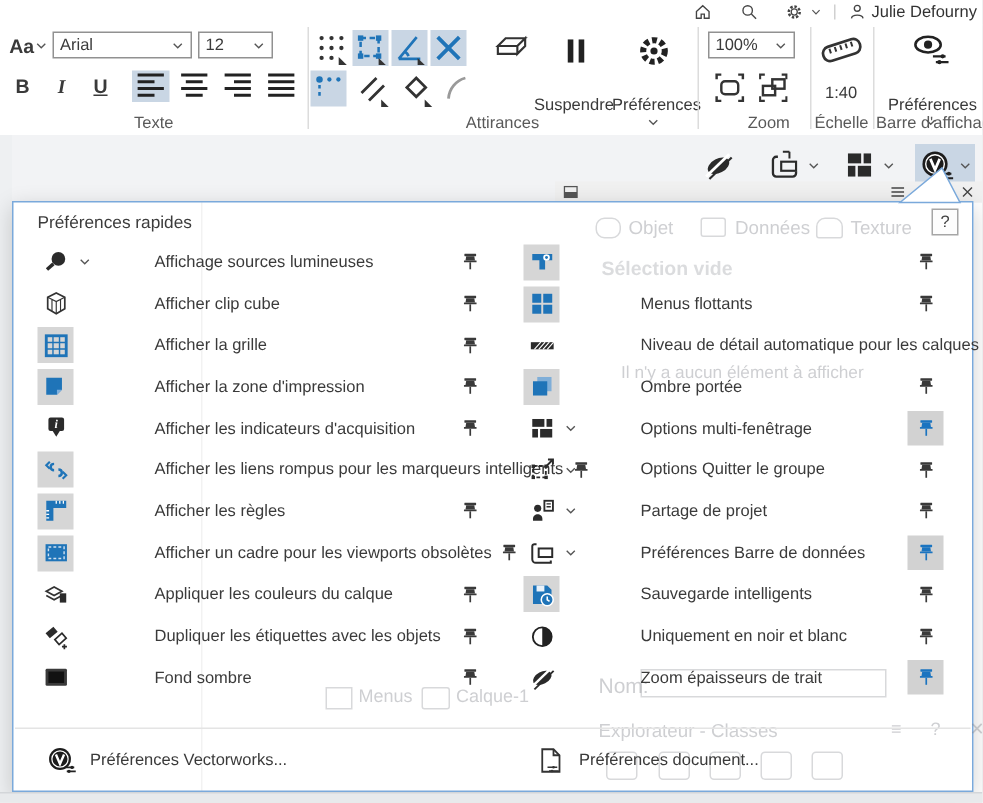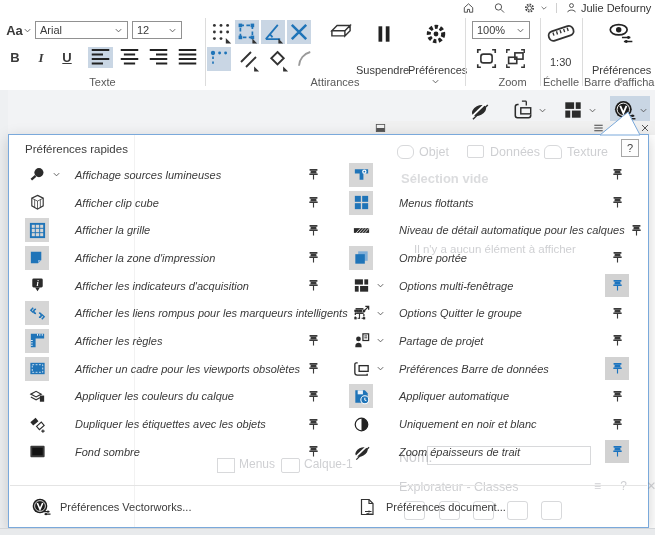--- a/index.html
+++ b/index.html
@@ -47,21 +47,21 @@
   .pcol{position:absolute;top:26px;}
   #col-left{left:8px;width:314px;}
   #col-right{left:330px;width:300px;}
   .prow{height:27.7px;display:flex;align-items:center;}
   .ibox{width:24px;height:24px;margin-left:8px;display:flex;align-items:center;justify-content:center;flex:0 0 auto;}
   #col-right .ibox{margin-left:10px;}
   .ibox.hl{background:#d6d6d6;}
   .ibox svg{width:19px;height:19px;}
   .chevslot{width:15px;height:10px;margin-left:3px;display:flex;align-items:center;flex:0 0 auto;}
   .chevslot svg{width:9px;height:9px;}
-  .plabel{margin-left:8px;font-size:11px;color:#3a3a3a;white-space:nowrap;font-style:italic;}
+  .plabel{margin-left:36px;font-size:11px;color:#3a3a3a;white-space:nowrap;}
   .pin{margin-left:auto;margin-right:6px;width:24px;height:23px;display:flex;align-items:center;justify-content:center;
        color:#3a3a3a;flex:0 0 auto;}
   #col-right .pin{margin-right:10px;}
   .pin svg{width:15px;height:15px;}
   .pin.active{background:#d2d2d2;color:#1b74c0;}
   .pdivider{position:absolute;left:1px;right:1px;top:350px;height:1px;background:#e4e4e4;}
   .pfoot{position:absolute;top:356px;height:32px;display:flex;align-items:center;font-size:11px;color:#3a3a3a;}
   .pfoot .ic{width:20px;height:20px;margin-right:9px;}
 
   
@@ -315,21 +315,21 @@
     <div class="btn" style="left:546px;top:5px;width:30px;height:24px;">
         <span class="ic">
           <svg viewBox="0 0 20 20" width="100%" height="100%">
             <g transform="rotate(-18 10 10)">
               <rect x="1.5" y="7" width="17" height="6.5" rx="3" fill="none" stroke="#333" stroke-width="1.2"></rect>
               <path d="M5 8v2.2M7.5 8v2.2M10 8v2.2M12.5 8v2.2M15 8v2.2" stroke="#333" stroke-width=".9"></path>
             </g>
           </svg>
         </span>
       </div>
-    <div class="rib-txt" style="left:550px;top:40px;">1:30</div>
+    <div class="rib-txt" style="left:550px;top:40px;">1:40</div>
     <div class="glabel" style="left:540px;width:42px;">Échelle</div>
     <div class="rdiv" style="left:582px;"></div>
 
     <div class="btn" style="left:607px;top:4px;width:26px;height:26px;">
         <span class="ic">
           <svg viewBox="0 0 20 20" width="100%" height="100%">
             <ellipse cx="9" cy="7.5" rx="6.5" ry="4" fill="none" stroke="#222" stroke-width="1.3"></ellipse>
             <circle cx="9" cy="7.5" r="2.1" fill="#222"></circle>
             <path d="M11.5 13.5h6.5M13 16.5h6.5" stroke="#222" stroke-width="1.1"></path>
             <circle cx="16.5" cy="13.5" r="1.1" fill="#222"></circle>
@@ -888,21 +888,21 @@
         <div class="prow">
           <span class="ibox hl">
             <svg viewBox="0 0 20 20" width="100%" height="100%">
               <path d="M3.5 3.5h10l3 3v10h-13z" fill="#1f74b8"></path>
               <rect x="6" y="3.5" width="5.5" height="4.2" fill="#eaf2fa"></rect>
               <circle cx="13.5" cy="13.5" r="4.2" fill="#1f74b8" stroke="#fff" stroke-width="1.1"></circle>
               <path d="M13.5 11.3v2.2l1.6 1.1" stroke="#fff" stroke-width="1.1" fill="none"></path>
             </svg>
           </span>
           <span class="chevslot"></span>
-          <span class="plabel">Appliquer automatique</span>
+          <span class="plabel">Sauvegarde intelligents</span>
           <span class="pin">
             <svg viewBox="0 0 20 20" width="100%" height="100%">
               <g fill="currentColor">
                 <rect x="4.8" y="2.8" width="10.4" height="2.3" rx=".4"></rect>
                 <path d="M6.4 5.1h7.2l.6 3.7H5.8z"></path>
                 <rect x="4.4" y="8.8" width="11.2" height="1.7" rx=".3"></rect>
                 <rect x="9.25" y="10.5" width="1.5" height="6.2"></rect>
               </g>
             </svg>
           </span>

